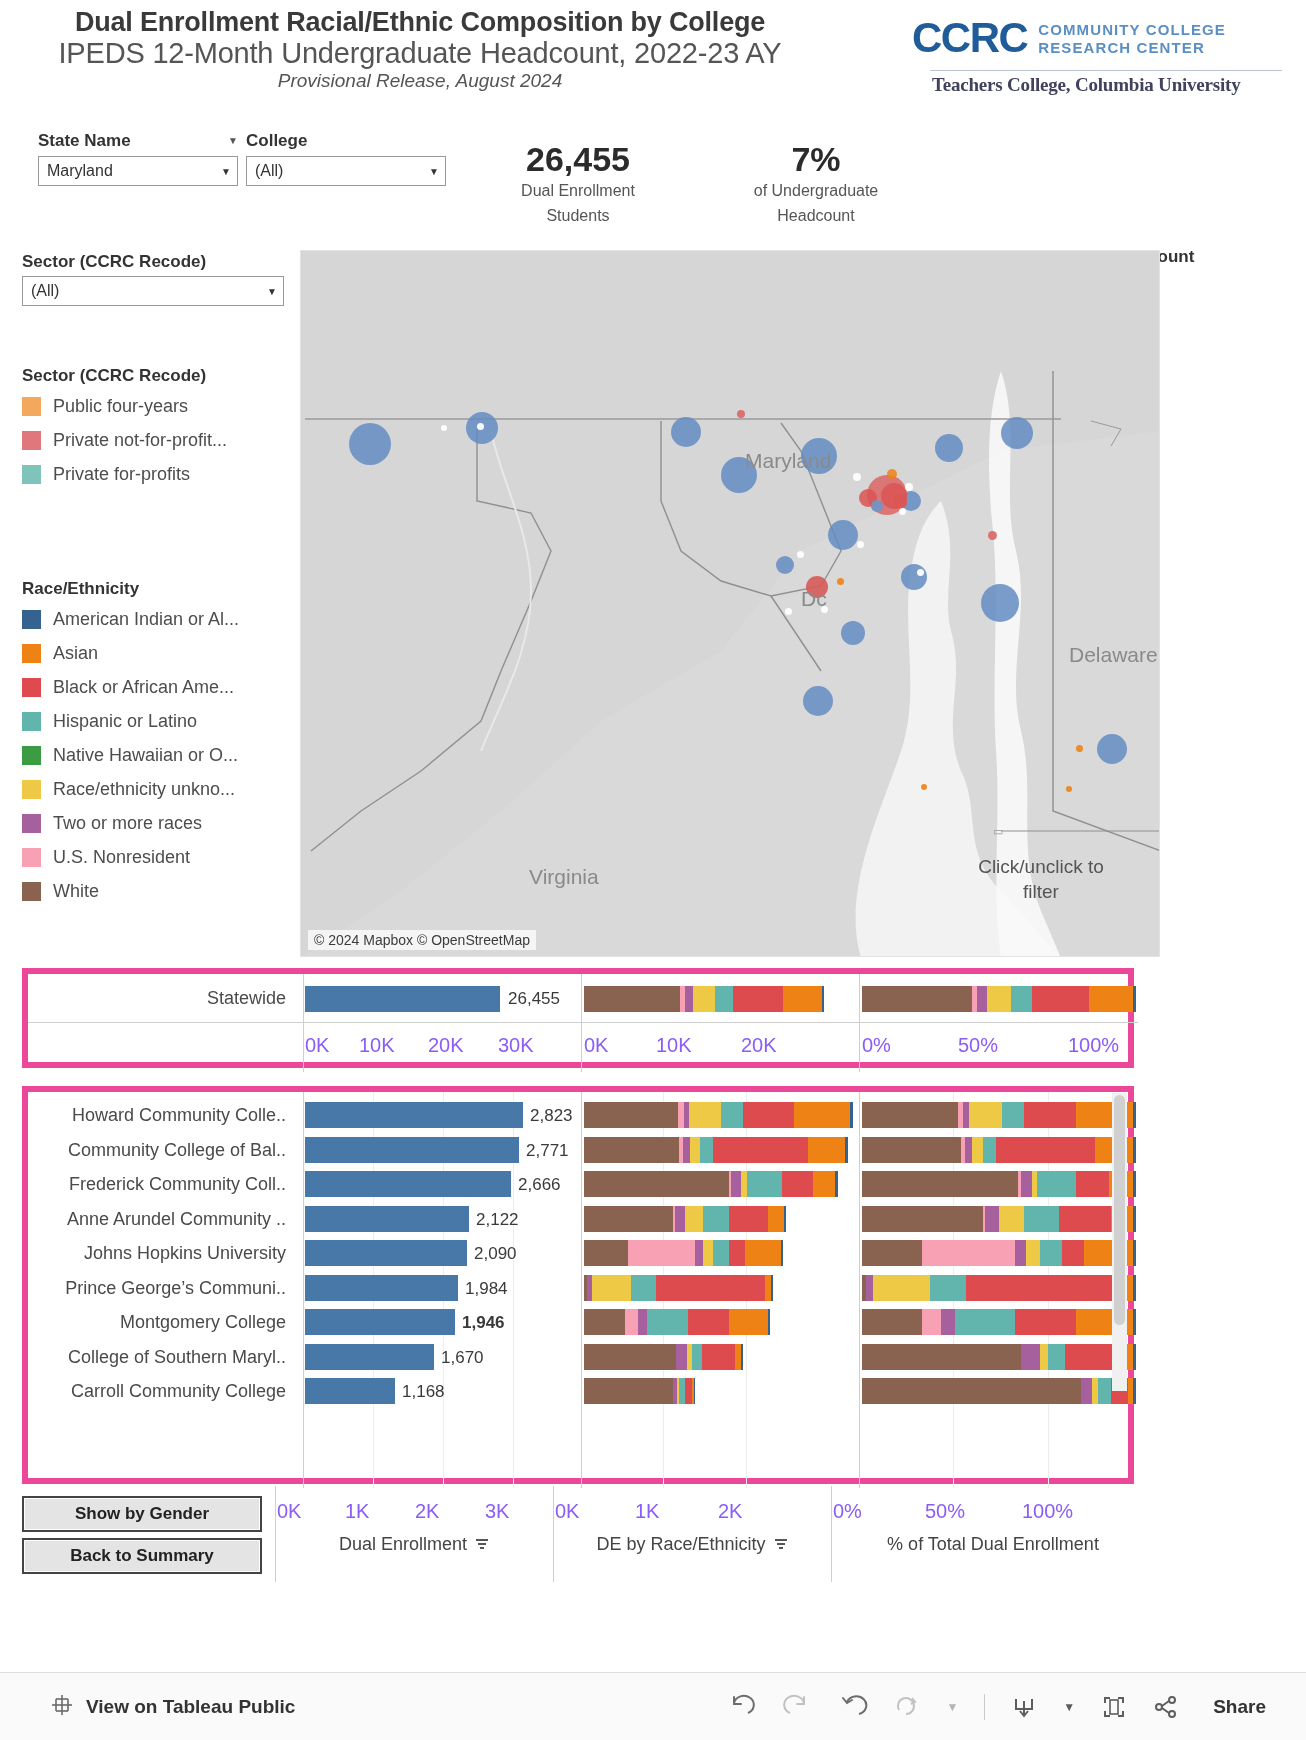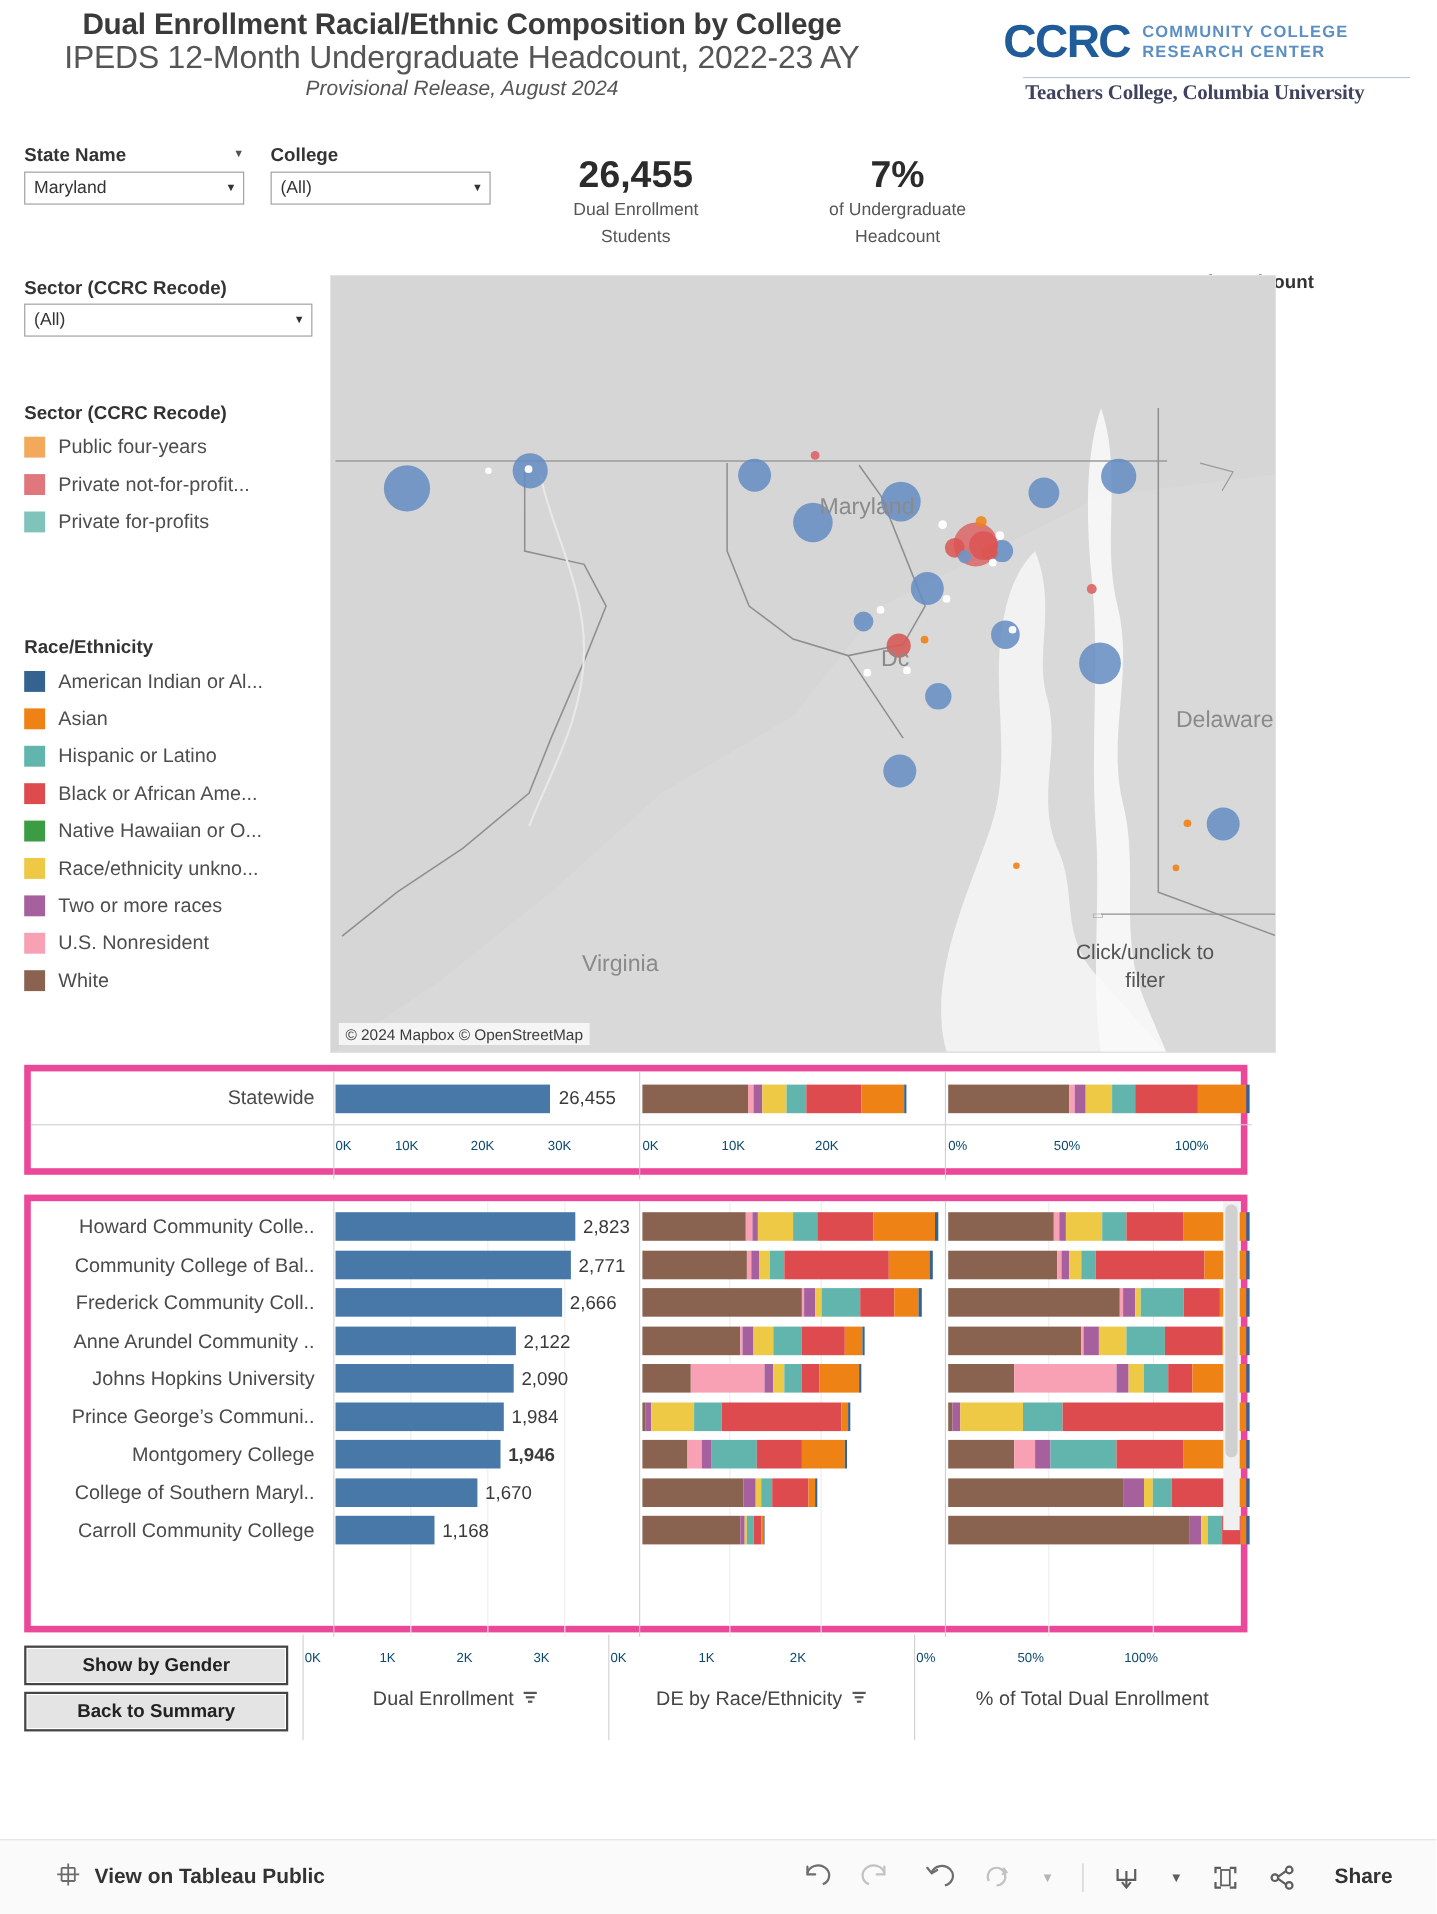--- a/index.html
+++ b/index.html
@@ -140,21 +140,21 @@
     position: absolute; border: 6px solid #ec4899; background: #fff;
   }
   .summary { left: 22px; top: 968px; width: 1112px; height: 100px; }
   .detail   { left: 22px; top: 1086px; width: 1112px; height: 398px; }
 
   .rowlabel {
     font-size: 18px; color: #4a4a4a; text-align: right;
     padding-right: 10px; white-space: nowrap; overflow: hidden;
   }
   .barlabel { font-size: 17px; color: #3a3a3a; }
-  .tick { font-size: 12px; color: #0c4a6e; position: absolute; }
+  .tick { font-size: 20px; color: #8b5cf6; position: absolute; }
   .axis-title { font-size: 18px; color: #444; }
   .gridline { position: absolute; width: 1px; background: #ededed; }
   .vrule { position: absolute; width: 1px; background: #cfcfcf; }
   .hrule { position: absolute; height: 1px; background: #cfcfcf; }
 
   .bar-blue { background: #4878a8; height: 26px; }
 
   .stack { display: flex; height: 26px; }
   .stack > div { height: 100%; }
 
@@ -207,21 +207,21 @@
           <div class="logo-l2">RESEARCH CENTER</div>
         </div>
       </div>
       <div class="logo-rule"></div>
       <div class="logo-tc">Teachers College, Columbia University</div>
     </div>
   </div>
 
   <div class="ctrlbar">
 
-    <div class="filter" style="left:22px; top:8px; width:200px;">
+    <div class="filter" style="left:38px; top:8px; width:200px;">
       <div class="filter-label">
         <span>State Name</span>
         <span class="caret-sm">▼</span>
       </div>
       <div class="select-box">
         <span class="val">Maryland</span>
         <span class="caret">▼</span>
       </div>
     </div>
 
@@ -302,26 +302,26 @@
       <div class="legend-title">Race/Ethnicity</div>
       <div class="legend-row">
         <span class="swatch" style="background:#33638e;"></span>
         <span class="legend-text">American Indian or Al...</span>
       </div>
       <div class="legend-row">
         <span class="swatch" style="background:#ef8215;"></span>
         <span class="legend-text">Asian</span>
       </div>
       <div class="legend-row">
+        <span class="swatch" style="background:#dd4b4f;"></span>
+        <span class="legend-text">Black or African Ame...</span>
+      </div>
+      <div class="legend-row">
         <span class="swatch" style="background:#62b5ac;"></span>
         <span class="legend-text">Hispanic or Latino</span>
-      </div>
-      <div class="legend-row">
-        <span class="swatch" style="background:#dd4b4f;"></span>
-        <span class="legend-text">Black or African Ame...</span>
       </div>
       <div class="legend-row">
         <span class="swatch" style="background:#3c9c44;"></span>
         <span class="legend-text">Native Hawaiian or O...</span>
       </div>
       <div class="legend-row">
         <span class="swatch" style="background:#edc945;"></span>
         <span class="legend-text">Race/ethnicity unkno...</span>
       </div>
       <div class="legend-row">

